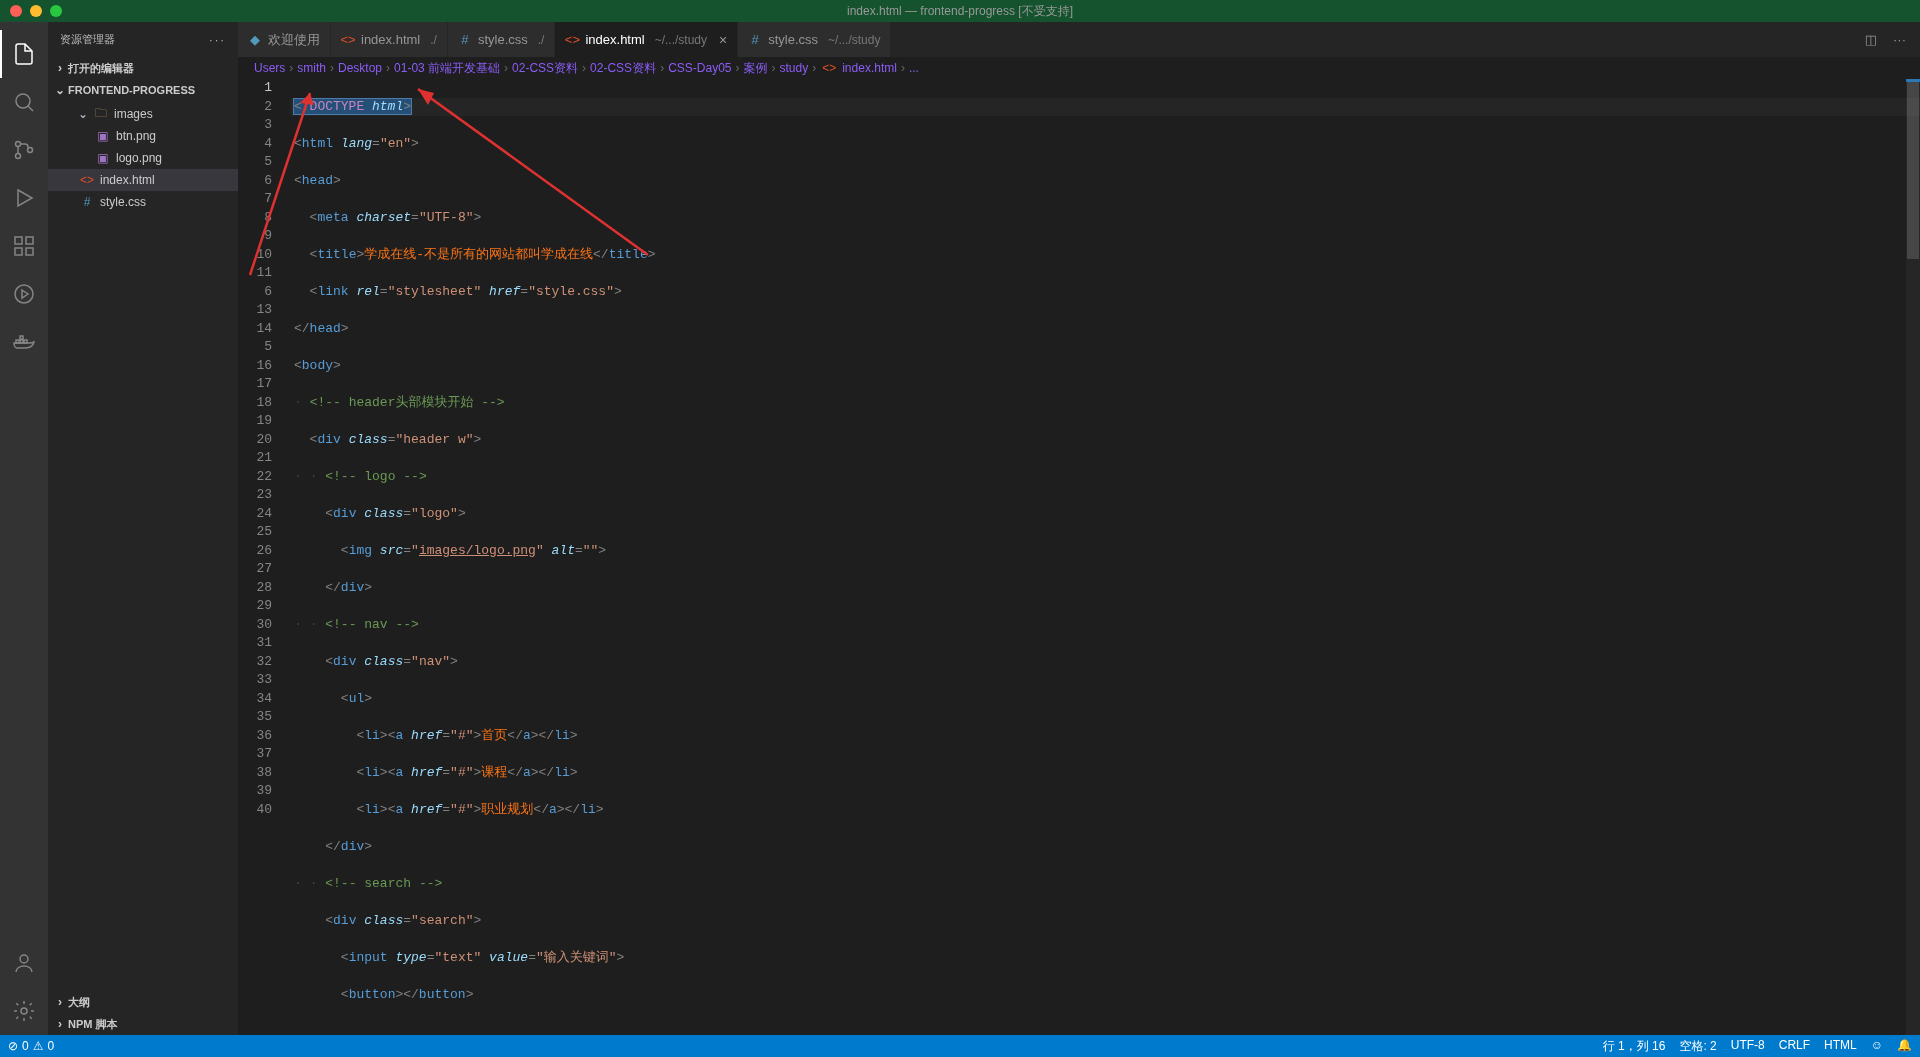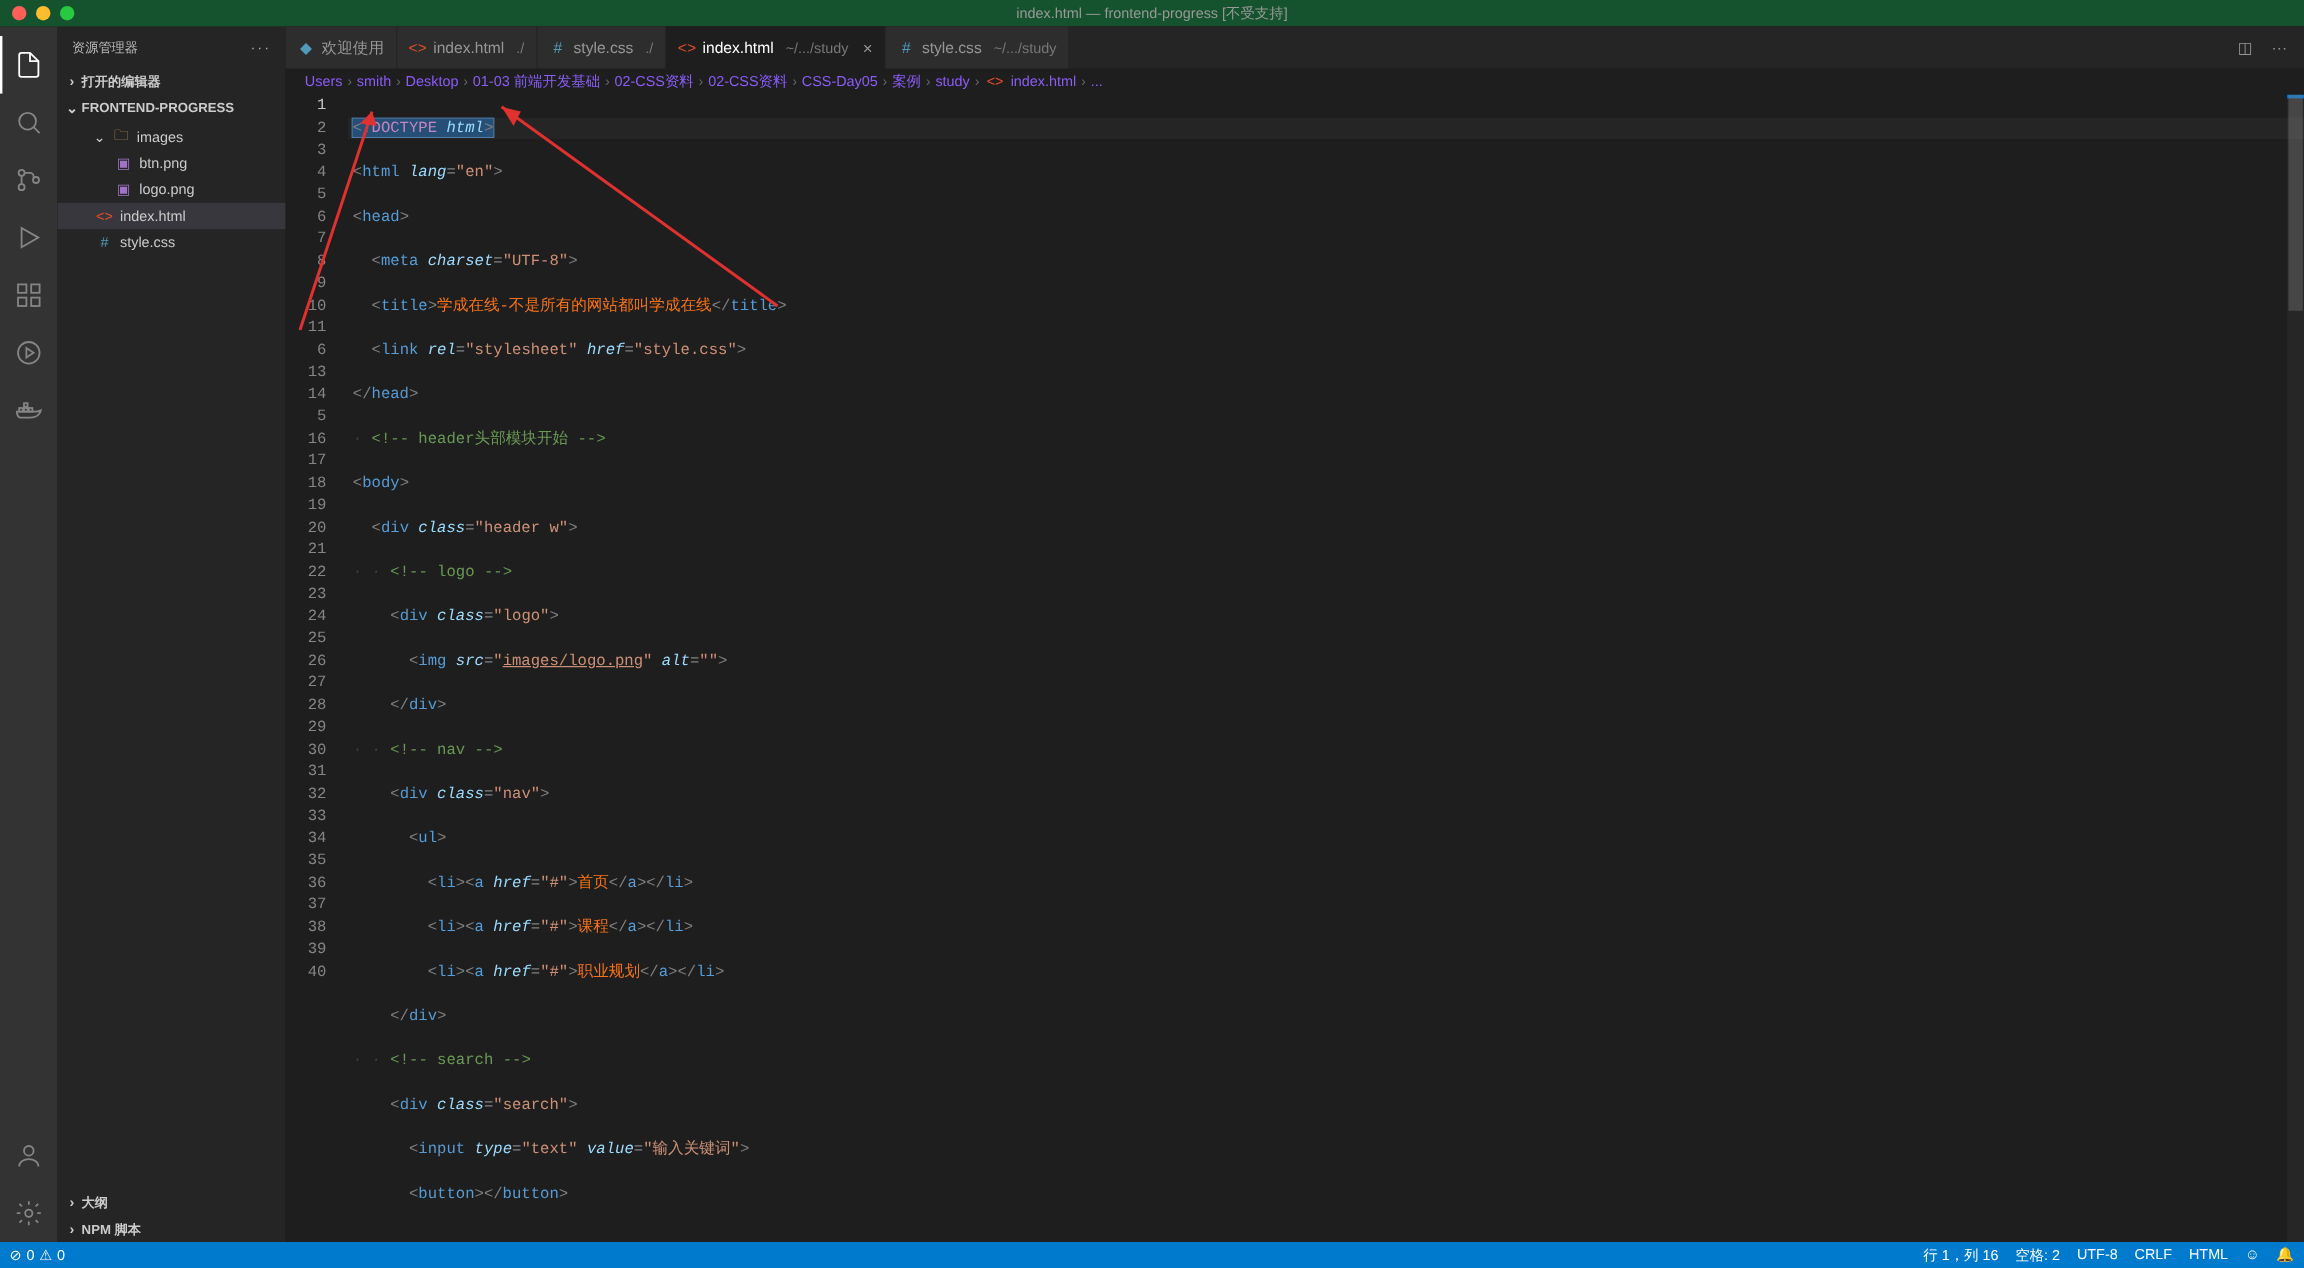--- a/index.html
+++ b/index.html
@@ -491,22 +491,22 @@
           <div>40</div>
       </div>
       <div class="code">
 <div class="code-line hl-line"><span class="sel"><span class="pun">&lt;!</span><span class="doctype-kw">DOCTYPE</span><span class="attr"> html</span><span class="pun">&gt;</span></span></div>
 <div class="code-line"><span class="pun">&lt;</span><span class="tag">html</span> <span class="attr">lang</span><span class="pun">=</span><span class="str">"en"</span><span class="pun">&gt;</span></div>
 <div class="code-line"><span class="pun">&lt;</span><span class="tag">head</span><span class="pun">&gt;</span></div>
 <div class="code-line">  <span class="pun">&lt;</span><span class="tag">meta</span> <span class="attr">charset</span><span class="pun">=</span><span class="str">"UTF-8"</span><span class="pun">&gt;</span></div>
 <div class="code-line">  <span class="pun">&lt;</span><span class="tag">title</span><span class="pun">&gt;</span><span class="txt">学成在线-不是所有的网站都叫学成在线</span><span class="pun">&lt;/</span><span class="tag">title</span><span class="pun">&gt;</span></div>
 <div class="code-line">  <span class="pun">&lt;</span><span class="tag">link</span> <span class="attr">rel</span><span class="pun">=</span><span class="str">"stylesheet"</span> <span class="attr">href</span><span class="pun">=</span><span class="str">"style.css"</span><span class="pun">&gt;</span></div>
 <div class="code-line"><span class="pun">&lt;/</span><span class="tag">head</span><span class="pun">&gt;</span></div>
+<div class="code-line"><span class="pun">&lt;</span><span class="tag">body</span><span class="pun">&gt;</span></div>
 <div class="code-line"><span class="guide">·</span> <span class="com">&lt;!-- <span>header头部模块开始</span> --&gt;</span></div>
-<div class="code-line"><span class="pun">&lt;</span><span class="tag">body</span><span class="pun">&gt;</span></div>
 <div class="code-line">  <span class="pun">&lt;</span><span class="tag">div</span> <span class="attr">class</span><span class="pun">=</span><span class="str">"header w"</span><span class="pun">&gt;</span></div>
 <div class="code-line"><span class="guide">·</span> <span class="guide">·</span> <span class="com">&lt;!-- <span>logo</span> --&gt;</span></div>
 <div class="code-line">    <span class="pun">&lt;</span><span class="tag">div</span> <span class="attr">class</span><span class="pun">=</span><span class="str">"logo"</span><span class="pun">&gt;</span></div>
 <div class="code-line">      <span class="pun">&lt;</span><span class="tag">img</span> <span class="attr">src</span><span class="pun">=</span><span class="str">"<span class="underl">images/logo.png</span>"</span> <span class="attr">alt</span><span class="pun">=</span><span class="str">""</span><span class="pun">&gt;</span></div>
 <div class="code-line">    <span class="pun">&lt;/</span><span class="tag">div</span><span class="pun">&gt;</span></div>
 <div class="code-line"><span class="guide">·</span> <span class="guide">·</span> <span class="com">&lt;!-- <span>nav</span> --&gt;</span></div>
 <div class="code-line">    <span class="pun">&lt;</span><span class="tag">div</span> <span class="attr">class</span><span class="pun">=</span><span class="str">"nav"</span><span class="pun">&gt;</span></div>
 <div class="code-line">      <span class="pun">&lt;</span><span class="tag">ul</span><span class="pun">&gt;</span></div>
 <div class="code-line">        <span class="pun">&lt;</span><span class="tag">li</span><span class="pun">&gt;&lt;</span><span class="tag">a</span> <span class="attr">href</span><span class="pun">=</span><span class="str">"#"</span><span class="pun">&gt;</span><span class="txt">首页</span><span class="pun">&lt;/</span><span class="tag">a</span><span class="pun">&gt;&lt;/</span><span class="tag">li</span><span class="pun">&gt;</span></div>
 <div class="code-line">        <span class="pun">&lt;</span><span class="tag">li</span><span class="pun">&gt;&lt;</span><span class="tag">a</span> <span class="attr">href</span><span class="pun">=</span><span class="str">"#"</span><span class="pun">&gt;</span><span class="txt">课程</span><span class="pun">&lt;/</span><span class="tag">a</span><span class="pun">&gt;&lt;/</span><span class="tag">li</span><span class="pun">&gt;</span></div>

